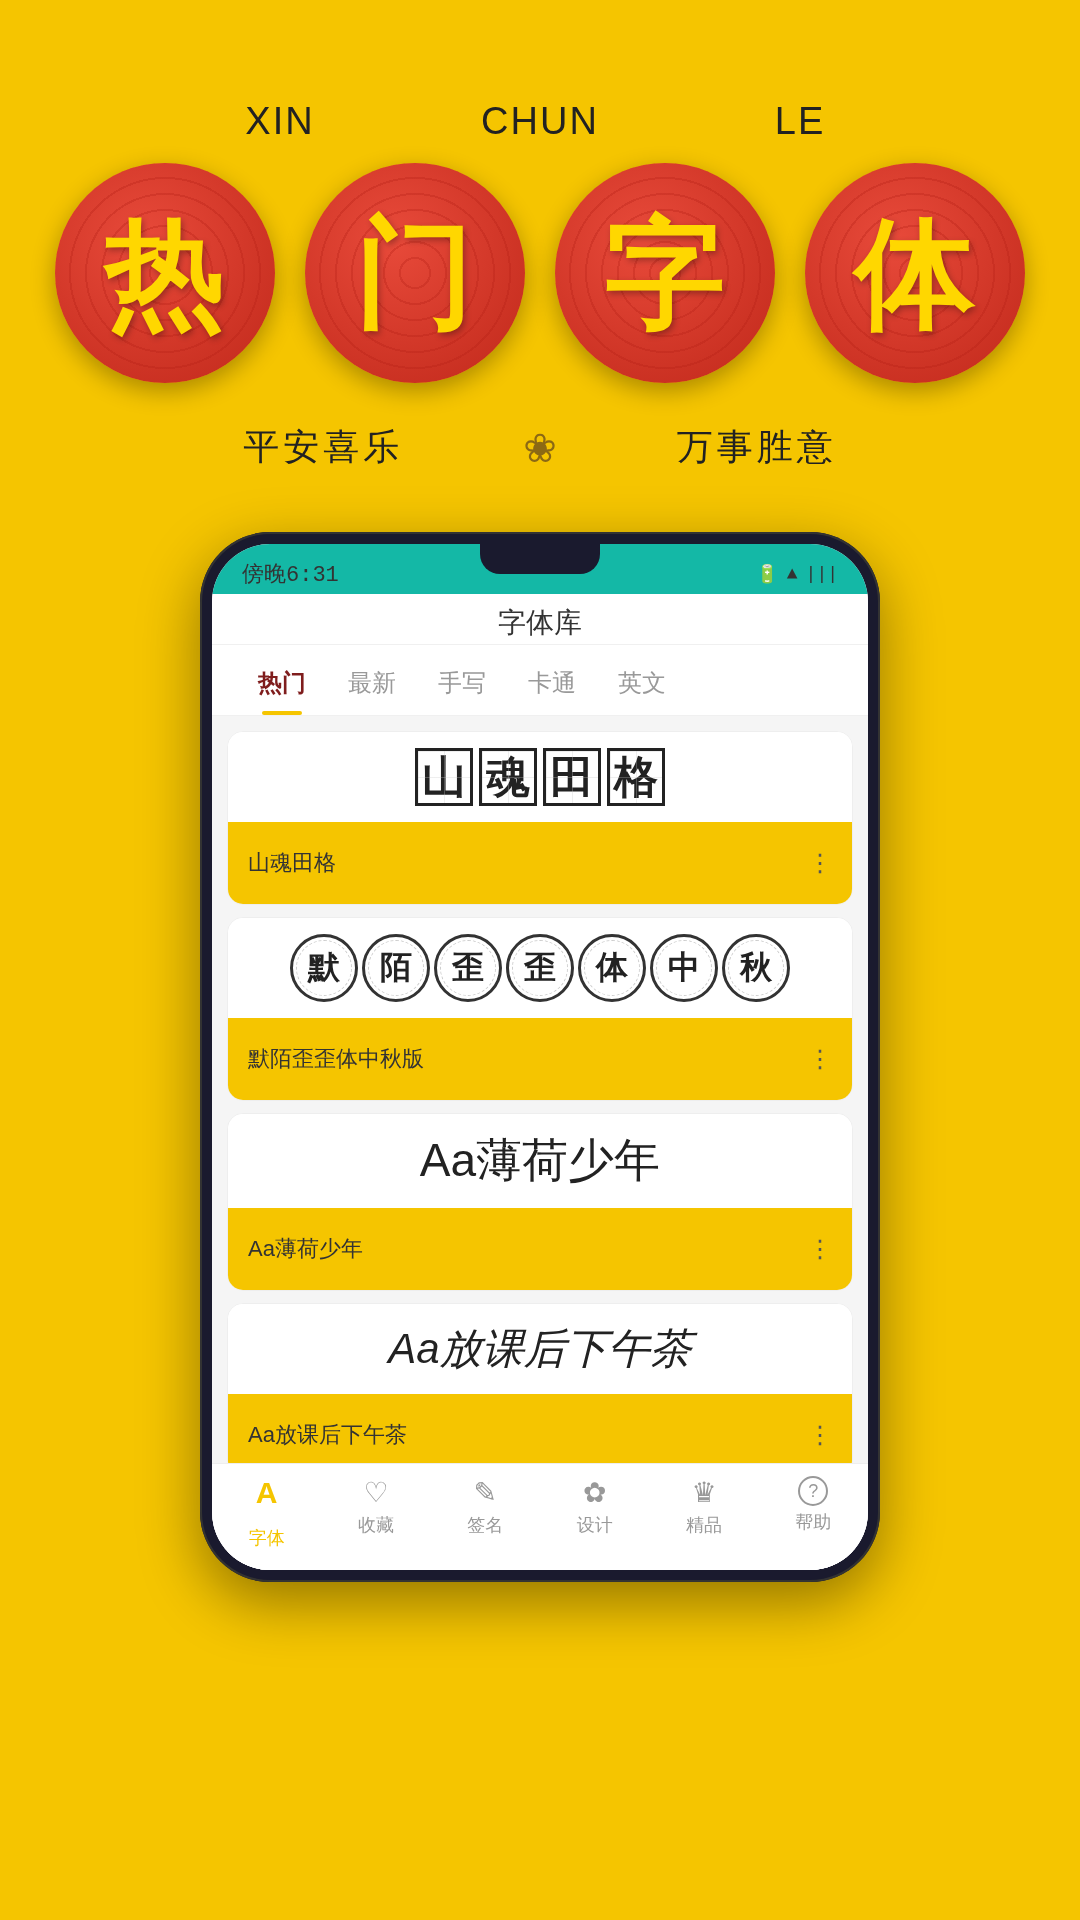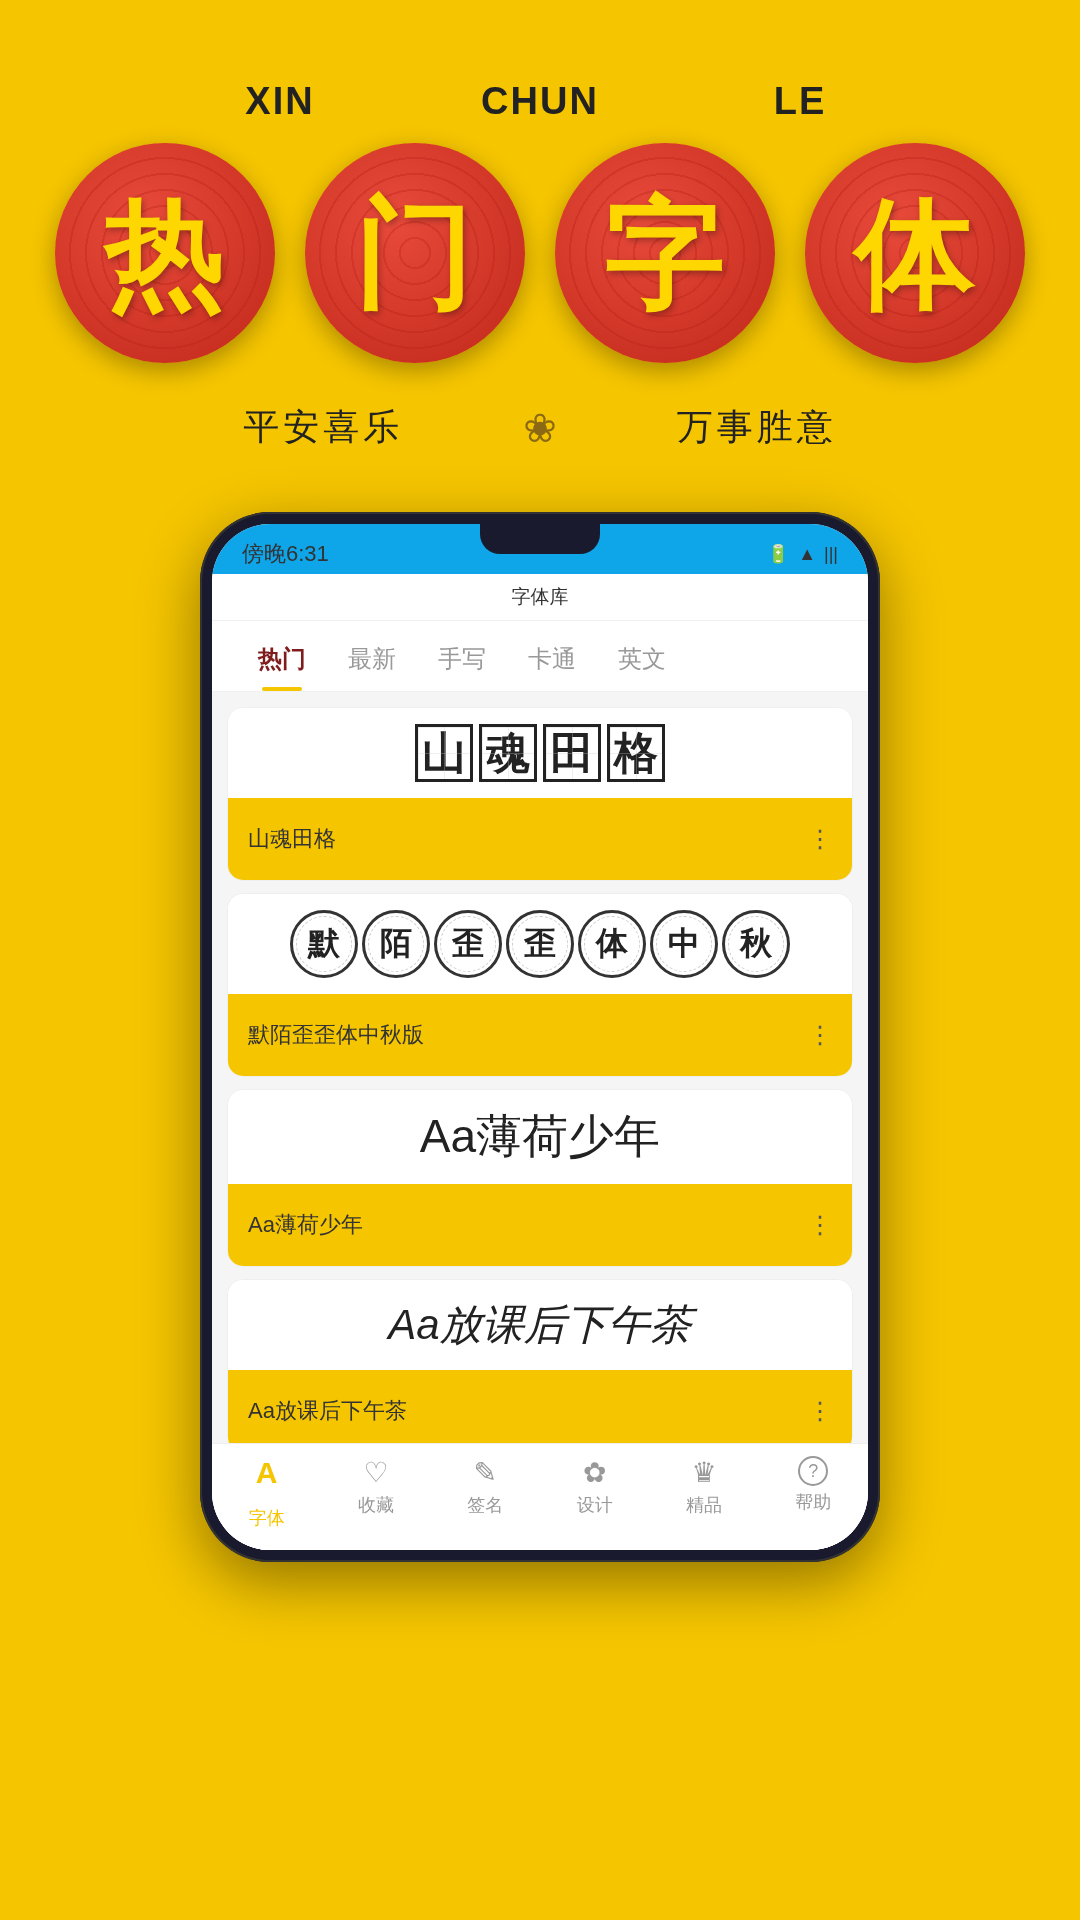--- a/index.html
+++ b/index.html
@@ -25,25 +25,26 @@
       display: flex;
       justify-content: center;
       gap: 60px;
       margin-bottom: 20px;
       width: 100%;
       padding: 0 60px;
     }
 
     .pinyin-label {
       font-size: 38px;
-      font-weight: 700;
+      font-weight: 400;
       color: #222;
       letter-spacing: 2px;
       text-align: center;
       width: 200px;
+      margin-top: 20px;
     }
 
     .circles-row {
       display: flex;
       justify-content: center;
       gap: 30px;
       margin-bottom: 30px;
     }
 
     .chinese-circle {
@@ -132,49 +133,50 @@
       transform: translateX(-50%);
       width: 120px;
       height: 30px;
       background: #1a1a2e;
       border-radius: 0 0 20px 20px;
       z-index: 10;
     }
 
     
     .status-bar {
-      background: #0ea5e9;
+      background: #14b8a6;
       height: 50px;
       display: flex;
       align-items: center;
       justify-content: space-between;
       padding: 0 30px;
       padding-top: 10px;
+      font-family: Liberation Mono, monospace;
     }
 
     .status-time {
       font-size: 22px;
       color: #333;
       font-weight: 500;
     }
 
     .status-icons {
       display: flex;
       gap: 8px;
       align-items: center;
       font-size: 18px;
       color: #333;
     }
 
     
     .app-header {
       background: #fff;
       text-align: center;
-      padding: 10px 0 10px;
-      font-size: 19px;
+      padding: 10px 0 2px;
+      font-size: 28px;
       color: #333;
       font-weight: 500;
       border-bottom: 1px solid #f0f0f0;
     }
 
     
     .tabs-row {
       display: flex;
       padding: 16px 30px 0;
       background: #fff;

